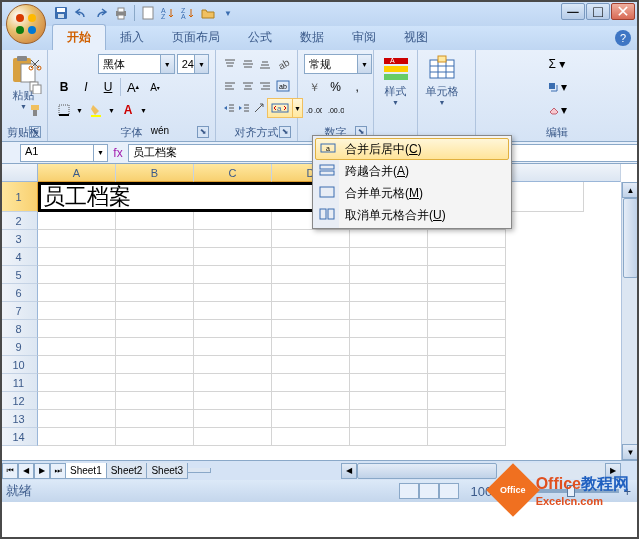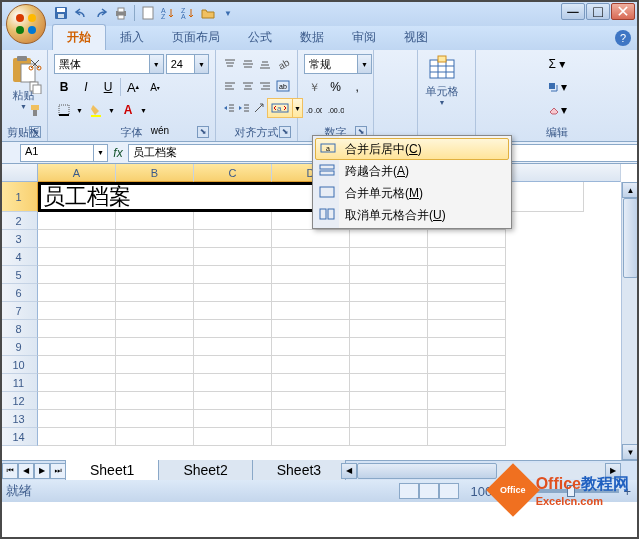--- a/index.html
+++ b/index.html
@@ -59,21 +59,21 @@
 .merge-menu-icon-col { position:absolute; left:0; top:0; bottom:0; width:26px; background:#e8edf5; }
 .mm-item { height: 22px; display: flex; align-items: center; font-size: 12px; padding-left: 30px; position:relative; cursor:default; }
 .mm-item.hover { background: linear-gradient(#fff6d8,#ffe49a); border: 1px solid #e0b040; border-radius: 2px; padding-left:29px; }
 .mm-item .mm-icon { position:absolute; left:4px; width:16px; height:16px; }
 .mm-item .accel { text-decoration: underline; }
 
 
 .formula-bar { height: 22px; background: #e8f0fb; border-bottom: 1px solid #8aa8c8; display: flex; align-items: center; }
 .name-box { width: 88px; height: 18px; background: #fff; border: 1px solid #8aa8c8; margin-left: 20px; font-size: 11px; padding: 0 4px; position:relative; }
 .name-box .dd { position:absolute; right:0; top:0; width:14px; height:100%; border-left:1px solid #8aa8c8; display:flex;align-items:center;justify-content:center; font-size:7px; }
-.fx { width: 20px; text-align: center; font-style: italic; font-size: 12px; color: #14532d; }
+.fx { width: 20px; text-align: center; font-size: 12px; color: #a21caf; }
 .formula-input { flex: 1; height: 18px; background: #fff; border: 1px solid #8aa8c8; font-size: 11px; padding: 0 4px; }
 
 
 .grid-area { position: relative; height: 296px; background: #fff; }
 .corner { position:absolute; left:0; top:0; width:38px; height:18px; background: linear-gradient(#f0f4fa,#dce6f2); border-right:1px solid #9ab6d8; border-bottom:1px solid #9ab6d8; }
 .col-headers { position:absolute; left:38px; top:0; right:18px; height:18px; display:flex; }
 .col-h { width: 78px; background: linear-gradient(#f0f4fa,#dce6f2); border-right:1px solid #c4d2e4; border-bottom:1px solid #9ab6d8; text-align:center; font-size:11px; color:#3b5a8a; line-height:18px; }
 .col-h.sel { background: linear-gradient(#ffe8a0,#f8d070); border-bottom-color:#e0a030; }
 .row-headers { position:absolute; left:0; top:18px; width:38px; }
 .row-h { height: 18px; background: linear-gradient(90deg,#f0f4fa,#dce6f2); border-right:1px solid #9ab6d8; border-bottom:1px solid #c4d2e4; text-align:center; font-size:11px; color:#3b5a8a; line-height:18px; }
@@ -86,21 +86,21 @@
 .merged-cell { width:468px; height:30px; border:3px solid #000; font-family: SimHei,sans-serif; font-size:22px; padding:0 2px; display:flex; align-items:center; position:relative; }
 .merged-cell::after { content:''; position:absolute; right:-5px; bottom:-5px; width:6px; height:6px; background:#000; }
 .vscroll { position:absolute; right:0; top:18px; width:18px; bottom:0; background:#dce6f2; border-left:1px solid #b0c4de; }
 .vscroll-thumb { position:absolute; top:16px; left:1px; right:1px; height:80px; background:linear-gradient(90deg,#e4ecf7,#c0d2e8); border:1px solid #8aa8c8; border-radius:2px; }
 .vscroll-btn { height:16px; background:linear-gradient(#e4ecf7,#c0d2e8); border:1px solid #8aa8c8; display:flex;align-items:center;justify-content:center; font-size:8px; }
 
 
 .sheet-bar { height: 20px; background: #d5e3f5; display: flex; align-items: center; border-top: 1px solid #8aa8c8; position:relative; }
 .sheet-nav { display:flex; margin-left:2px; }
 .snav-btn { width:16px; height:16px; border:1px solid #8aa8c8; background:#e8f0fb; font-size:8px; display:flex;align-items:center;justify-content:center; }
-.sheet-tab { padding: 2px 24px; font-size: 14px; background: #fff; border: 1px solid #8aa8c8; border-top:none; margin-left:-1px; }
+.sheet-tab { padding: 2px 4px; font-size: 10px; background: #fff; border: 1px solid #8aa8c8; border-top:none; margin-left:-1px; }
 .sheet-tab.inactive { background: #dce6f2; }
 .hscroll { position:absolute; right:18px; width:280px; height:16px; background:#dce6f2; display:flex; }
 .hscroll-btn { width:16px; border:1px solid #8aa8c8; background:linear-gradient(#e4ecf7,#c0d2e8); font-size:8px; display:flex;align-items:center;justify-content:center; }
 .hscroll-track { flex:1; position:relative; }
 .hscroll-thumb { position:absolute; left:0; width:140px; top:0; bottom:0; background:linear-gradient(#e4ecf7,#c0d2e8); border:1px solid #8aa8c8; border-radius:2px; }
 
 
 .status-bar { height: 22px; background: linear-gradient(#dce9f8,#c4d6ec); display: flex; align-items: center; font-size: 13px; color: #3b5a8a; padding: 0 6px; position:relative; }
 .zoom-area { position:absolute; right:8px; display:flex; align-items:center; gap:4px; }
 .view-btns { display:flex; margin-right:8px; }
@@ -236,21 +236,21 @@
             <rect x="5" y="7" width="4" height="6" fill="#888"></rect>
           </svg>
         </div>
     </div>
     <div class="rgroup-label"><span>剪贴板</span><span class="launcher">⬊</span></div>
   </div>
 
   <div class="rgroup font-group">
     <div class="rgroup-body" style="flex-direction:column;padding:2px;">
       <div class="font-row">
-        <div class="combo" style="width:112px;">
+        <div class="combo" style="width:112px;margin-left:44px;">
             <span>黑体</span>
             <div class="dd">▼</div>
           </div>
         <div class="combo" style="width:44px;">
             <span>24</span>
             <div class="dd">▼</div>
           </div>
       </div>
       <div class="font-row">
         <div class="fbtn" style="font-weight:bold;">B</div>
@@ -411,20 +411,32 @@
               <text x="0" y="9" font-size="7">.00</text>
               <text x="10" y="9" font-size="8">.0</text>
             </svg>
           </div>
       </div>
     </div>
     <div class="rgroup-label"><span>数字</span><span class="launcher">⬊</span></div>
   </div>
 
   <div class="rgroup style-group">
+    <div class="rgroup-body">
+      <div class="big-btn">
+        <div class="big-btn-icon"><svg width="28" height="28">
+              <rect x="2" y="4" width="24" height="6" fill="#c00"></rect>
+              <rect x="2" y="12" width="24" height="6" fill="#fc0"></rect>
+              <rect x="2" y="20" width="24" height="6" fill="#6c6"></rect>
+              <text x="8" y="9" font-size="7" fill="#fff">A</text>
+            </svg></div>
+        <div>样式</div>
+        <div style="font-size:7px;">▼</div>
+      </div>
+    </div>
     <div class="rgroup-label"></div>
   </div>
 
   <div class="rgroup cell-group">
     <div class="rgroup-body">
       <div class="big-btn">
         <div class="big-btn-icon"><svg width="28" height="28">
               <rect x="2" y="6" width="24" height="18" fill="#fff" stroke="#3a6db0"></rect>
               <line x1="2" y1="12" x2="26" y2="12" stroke="#3a6db0"></line>
               <line x1="2" y1="18" x2="26" y2="18" stroke="#3a6db0"></line>

